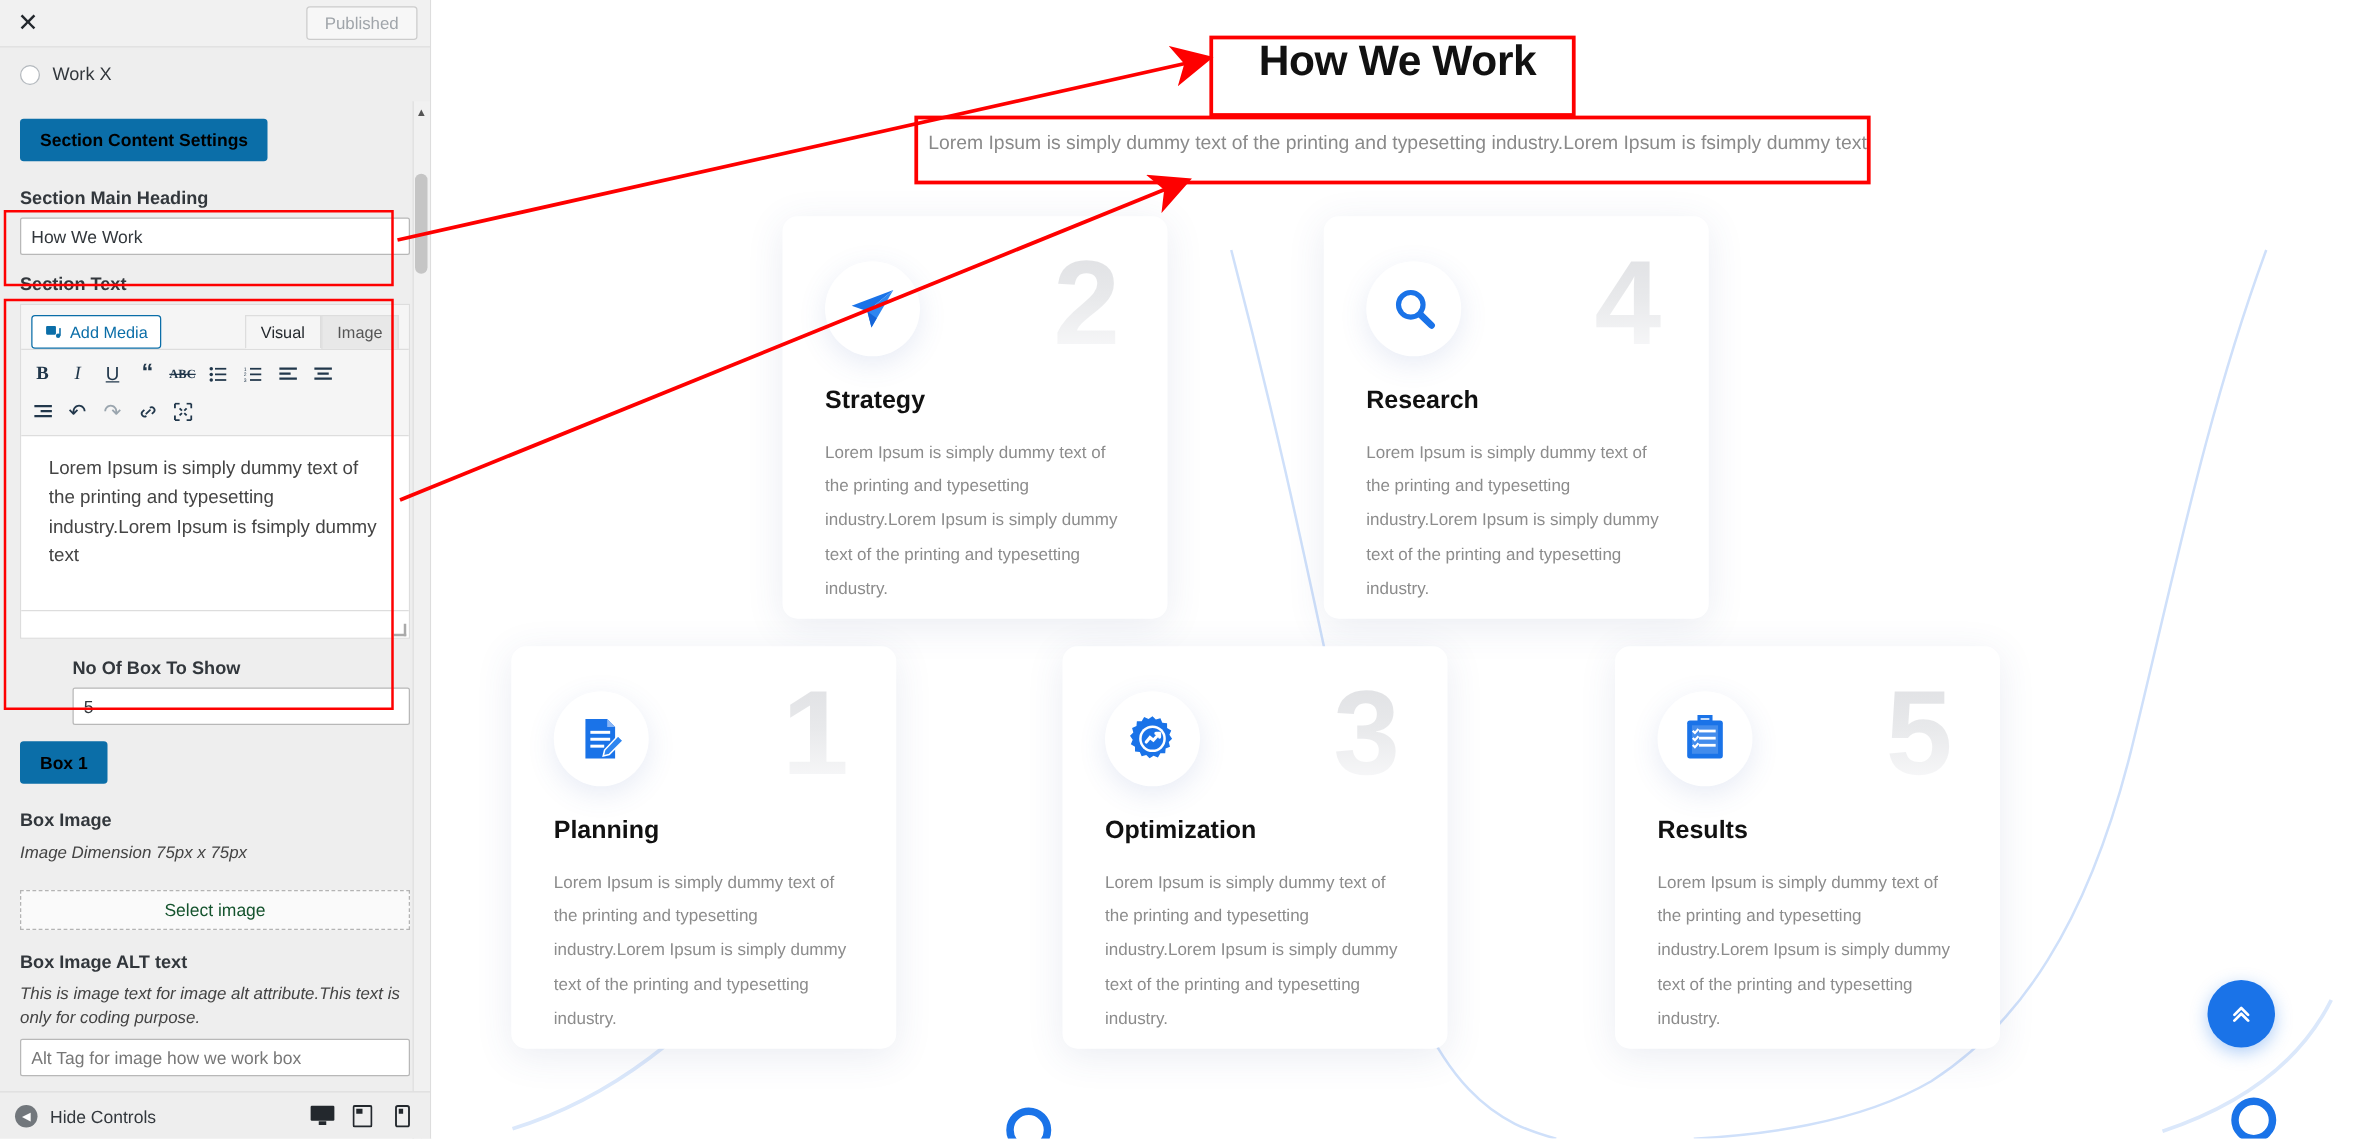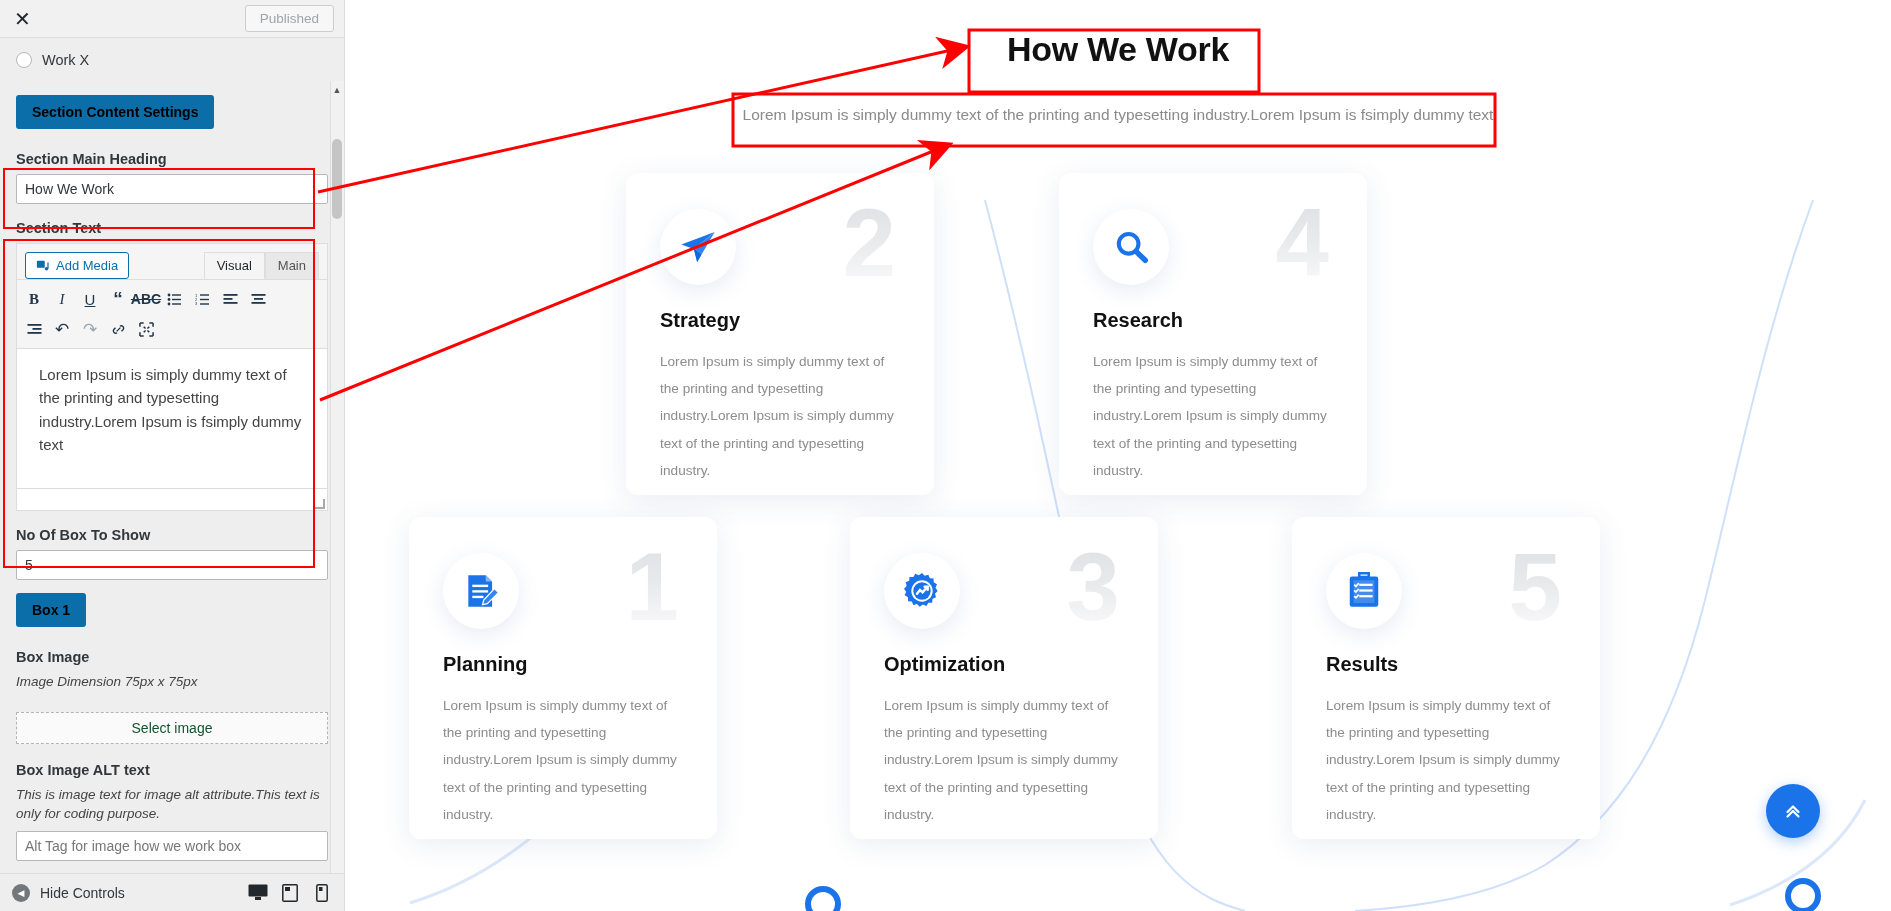--- a/index.html
+++ b/index.html
@@ -216,30 +216,30 @@
             <div class="addmedia">
               <svg width="14" height="14" viewBox="0 0 16 16">
                 <rect x="1" y="2" width="9" height="8" rx="1" fill="#0b6ea8"></rect>
                 <circle cx="12" cy="11" r="2" fill="#0b6ea8"></circle>
                 <rect x="13" y="4" width="1.4" height="7" fill="#0b6ea8"></rect>
               </svg>
               <span>Add Media</span>
             </div>
             <div class="tabs">
               <div class="etab active">Visual</div>
-              <div class="etab">Main</div>
+              <div class="etab">Image</div>
             </div>
           </div>
 
           <div class="toolbar">
             <div class="tbtn" style="font-weight:bold;font-family:'Liberation Serif',serif;">B</div>
             <div class="tbtn" style="font-style:italic;font-family:'Liberation Serif',serif;">I</div>
             <div class="tbtn" style="text-decoration:underline;">U</div>
             <div class="tbtn" style="font-size:19px;font-weight:bold;line-height:0.4;">“</div>
-            <div class="tbtn" style="font-size:14px;text-decoration:line-through;font-weight:bold;">ABC</div>
+            <div class="tbtn" style="font-size:10px;text-decoration:line-through;font-weight:bold;font-family:Liberation Serif, serif;">ABC</div>
             <div class="tbtn">
               <svg width="15" height="13" viewBox="0 0 15 13">
                 <circle cx="2" cy="2" r="1.4" fill="#21374b"></circle>
                   <rect x="5" y="1.3" width="9" height="1.4" fill="#21374b"></rect>
                 <circle cx="2" cy="6.5" r="1.4" fill="#21374b"></circle>
                   <rect x="5" y="5.8" width="9" height="1.4" fill="#21374b"></rect>
                 <circle cx="2" cy="11" r="1.4" fill="#21374b"></circle>
                   <rect x="5" y="10.3" width="9" height="1.4" fill="#21374b"></rect>
               </svg>
             </div>
@@ -292,21 +292,21 @@
             </div>
           </div>
 
           <div class="editor-area">Lorem Ipsum is simply dummy text of the printing and typesetting industry.Lorem Ipsum is fsimply dummy text</div>
           <div class="editor-status">
             <div class="resize-grip"></div>
           </div>
         </div>
       </div>
 
-      <div class="sect-pad" style="margin-top:16px;">
+      <div class="sect-pad" style="margin-top:16px;margin-left:42px;">
         <div class="field-label">No Of Box To Show</div>
         <input class="text-input" value="5" style="">
       </div>
 
       <div class="sect-pad" style="margin-top:13px;">
         <button class="btn-primary">Box 1</button>
       </div>
 
       <div class="sect-pad" style="margin-top:22px;">
         <div class="field-label">Box Image</div>

